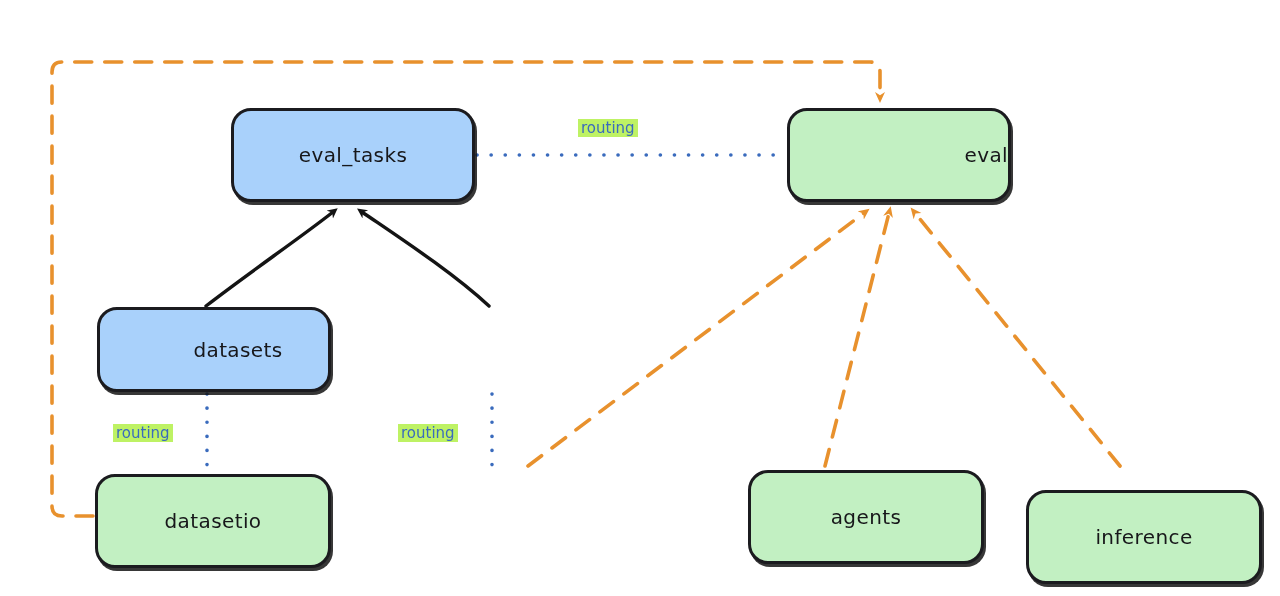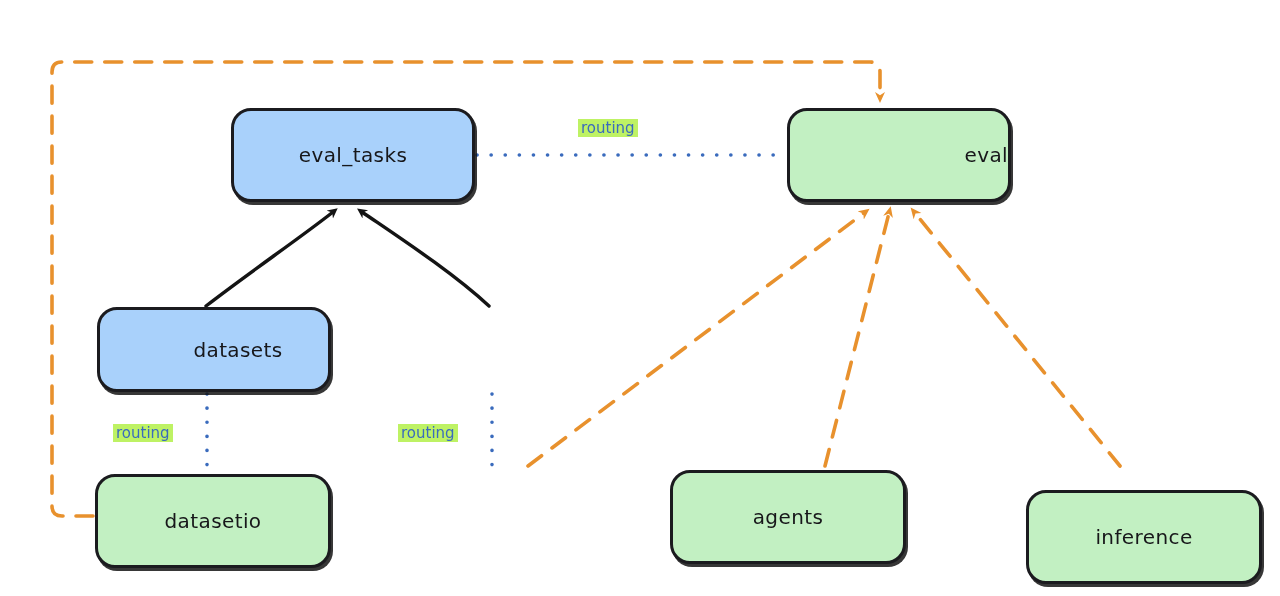--- a/index.html
+++ b/index.html
@@ -115,21 +115,21 @@
   <div class="node blue" style="left:97px; top:307px; width:234px; height:85px;padding-left:48px;">
     <span class="node-label">datasets</span>
   </div>
 
 
   <div class="node green" style="left:95px; top:474px; width:236px; height:94px;">
     <span class="node-label">datasetio</span>
   </div>
 
 
-  <div class="node green" style="left:670px; top:470px; width:236px; height:94px;">
+  <div class="node green" style="left:748px; top:470px; width:236px; height:94px;">
     <span class="node-label">agents</span>
   </div>
 
   <div class="node green" style="left:1026px; top:470px; width:236px; height:94px;margin-top:20px;">
     <span class="node-label">inference</span>
   </div>
 
   <div class="edge-label" style="left:578px; top:119px;">routing</div>
 
   <div class="edge-label" style="left:113px; top:424px;">routing</div>

